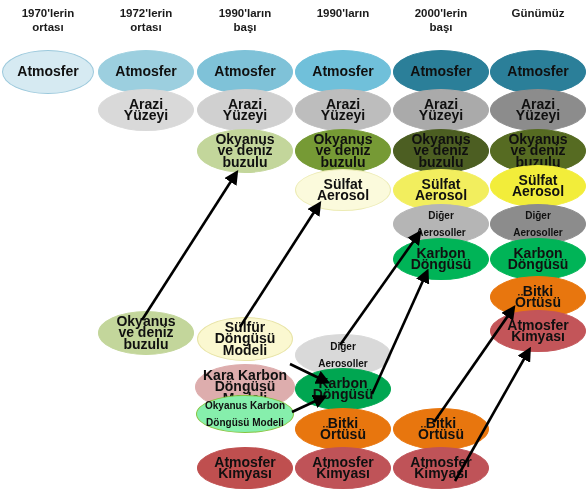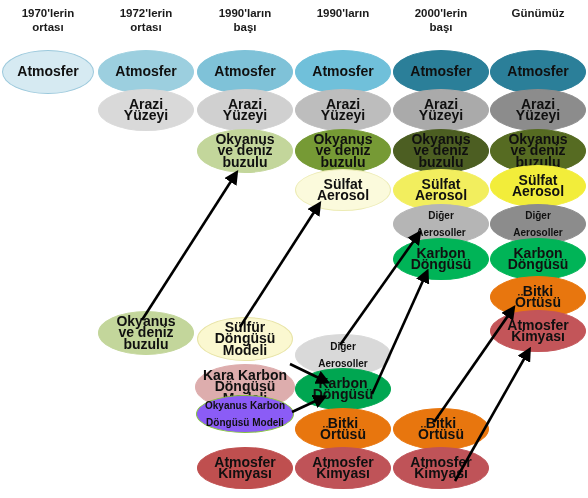--- a/index.html
+++ b/index.html
@@ -98,21 +98,21 @@
       </div>
       <div class="node fs-sm" style="left: 197px; top: 129px; width: 96px; height: 44px; background: rgb(195, 214, 155); border: 1px solid rgb(195, 214, 155);">
         <span>Okyanus<br>ve deniz<br>buzulu</span>
       </div>
       <div class="node fs-sm" style="left: 197px; top: 317px; width: 96px; height: 44px; background: rgb(251, 248, 208); border: 1px solid rgb(232, 228, 168);">
         <span>Sülfür<br>Döngüsü<br>Modeli</span>
       </div>
       <div class="node fs-sm" style="left: 195px; top: 364px; width: 100px; height: 46px; background: rgb(221, 173, 173); border: 1px solid rgb(221, 173, 173);">
         <span>Kara Karbon<br>Döngüsü<br>Modeli</span>
       </div>
-      <div class="node fs-xs" style="left: 196px; top: 395px; width: 98px; height: 38px; background: #8b5cf6; border: 1px solid rgb(134, 196, 64);">
+      <div class="node fs-xs" style="left: 196px; top: 395px; width: 98px; height: 38px; background: #86efac; border: 1px solid rgb(134, 196, 64);">
         <span>Okyanus Karbon<br>Döngüsü Modeli</span>
       </div>
       <div class="node fs-sm" style="left: 197px; top: 447px; width: 96px; height: 42px; background: rgb(191, 79, 79); border: 1px solid rgb(191, 79, 79);">
         <span>Atmosfer<br>Kimyası</span>
       </div>
       <div class="node fs-sm" style="left: 295px; top: 50px; width: 96px; height: 44px; background: rgb(112, 192, 218); border: 1px solid rgb(112, 192, 218);">
         <span>Atmosfer</span>
       </div>
       <div class="node fs-sm" style="left: 295px; top: 89px; width: 96px; height: 42px; background: rgb(189, 189, 189); border: 1px solid rgb(189, 189, 189);">
         <span>Arazi<br>Yüzeyi</span>

